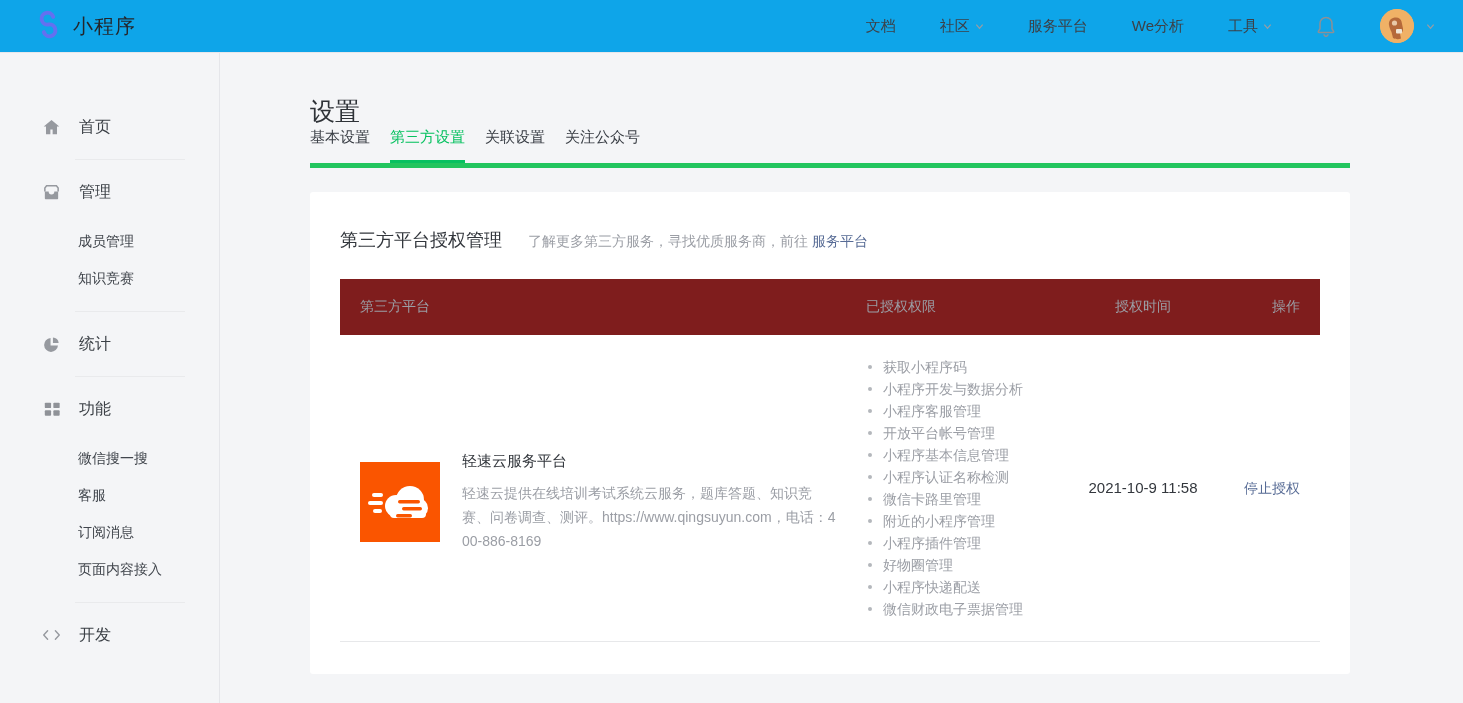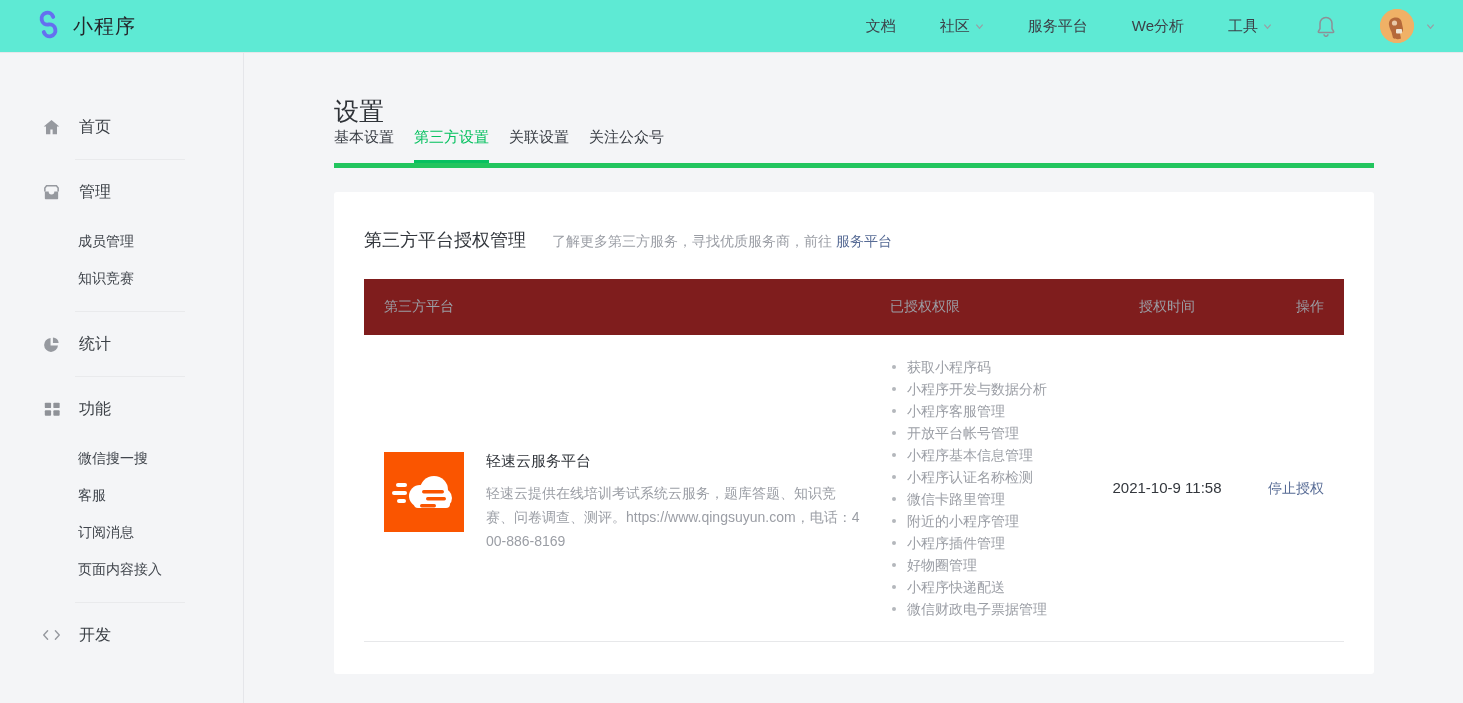--- a/index.html
+++ b/index.html
@@ -1,33 +1,33 @@
 <!DOCTYPE html>
 <html><head>
 <meta charset="utf-8">
 <style>
   * { margin:0; padding:0; box-sizing:border-box; }
   html,body { width:1463px; height:703px; overflow:hidden; }
   body { font-family:"Liberation Sans","DejaVu Sans",sans-serif; background:#f4f5f7; color:#35393f; }
 
   
-  .topnav { height:53px; background:#5eead4; border-bottom:1px solid #e7e7eb;
+  .topnav { height:53px; background:#0ea5e9; border-bottom:1px solid #e7e7eb;
             display:flex; align-items:center; justify-content:space-between; padding:0 28px 0 34px;text-align:center; }
   .brand { display:flex; align-items:center; gap:10px; }
   .brand-title { font-size:20px; color:#24262b; letter-spacing:1px; }
   .topnav-right { display:flex; align-items:center; gap:44px; }
   .topnav-item { font-size:15px; color:#3c4148; display:flex; align-items:center; gap:5px; cursor:pointer; }
   .chev { width:9px; height:9px; display:inline-block; }
   .bell-wrap { display:flex; align-items:center; }
   .avatar-wrap { display:flex; align-items:center; gap:12px; }
   .avatar { width:34px; height:34px; border-radius:50%; overflow:hidden; background:#f0b166; }
 
   
   .shell { display:flex; height:650px; }
-  .sidebar { width:244px; border-right:1px solid #e5e6ea; padding-top:56px; flex:none; }
+  .sidebar { width:220px; border-right:1px solid #e5e6ea; padding-top:56px; flex:none; }
   .side-item { height:36px; display:flex; align-items:center; padding-left:42px; gap:18px;
                font-size:16px; color:#3b4046; cursor:pointer; }
   .side-item .ic { width:19px; height:19px; display:flex; align-items:center; justify-content:center; }
   .side-sub { margin-top:13px; }
   .side-sub-item { height:37px; display:flex; align-items:center; padding-left:78px;
                    font-size:14px; color:#41464d; cursor:pointer; }
   .side-divider { border-top:1px solid #e9eaec; width:110px; margin:14px 0 14px 75px; }
 
   
   .main { flex:1; padding:42px 0 0 90px; }
@@ -44,21 +44,21 @@
 
   .table { margin-top:27px; width:980px; }
   .t-head { display:flex; align-items:center; height:56px; background:#7f1d1d;
             font-size:14px; color:#9b9ea5; }
   .t-row  { display:flex; align-items:center; padding:21px 0; border-bottom:1px solid #e7e8ea; }
   .c1 { width:526px; flex:none; padding-left:20px; }
   .c2 { width:202px; flex:none; }
   .c3 { width:150px; flex:none; text-align:center; }
   .c4 { flex:1; text-align:right; padding-right:20px; }
 
-  .plat { display:flex; align-items:flex-start;margin-top:28px; }
+  .plat { display:flex; align-items:center;margin-top:28px; }
   .plat-logo { width:80px; height:80px; flex:none; }
   .plat-info { margin-left:22px; padding-right:30px; }
   .plat-name { font-size:15px; color:#33373d; margin-bottom:10px; }
   .plat-desc { font-size:14px; line-height:24px; color:#9b9ea5; word-break:break-all; }
 
   .perm-list { list-style:none; }
   .perm-list li { position:relative; padding-left:17px; font-size:14px; line-height:22px; color:#9b9ea5; }
   .perm-list li::before { content:''; position:absolute; left:2px; top:9px; width:4px; height:4px;
                           border-radius:50%; background:#b4b7bc; }
   .auth-time { font-size:15px; color:#33373d; }

